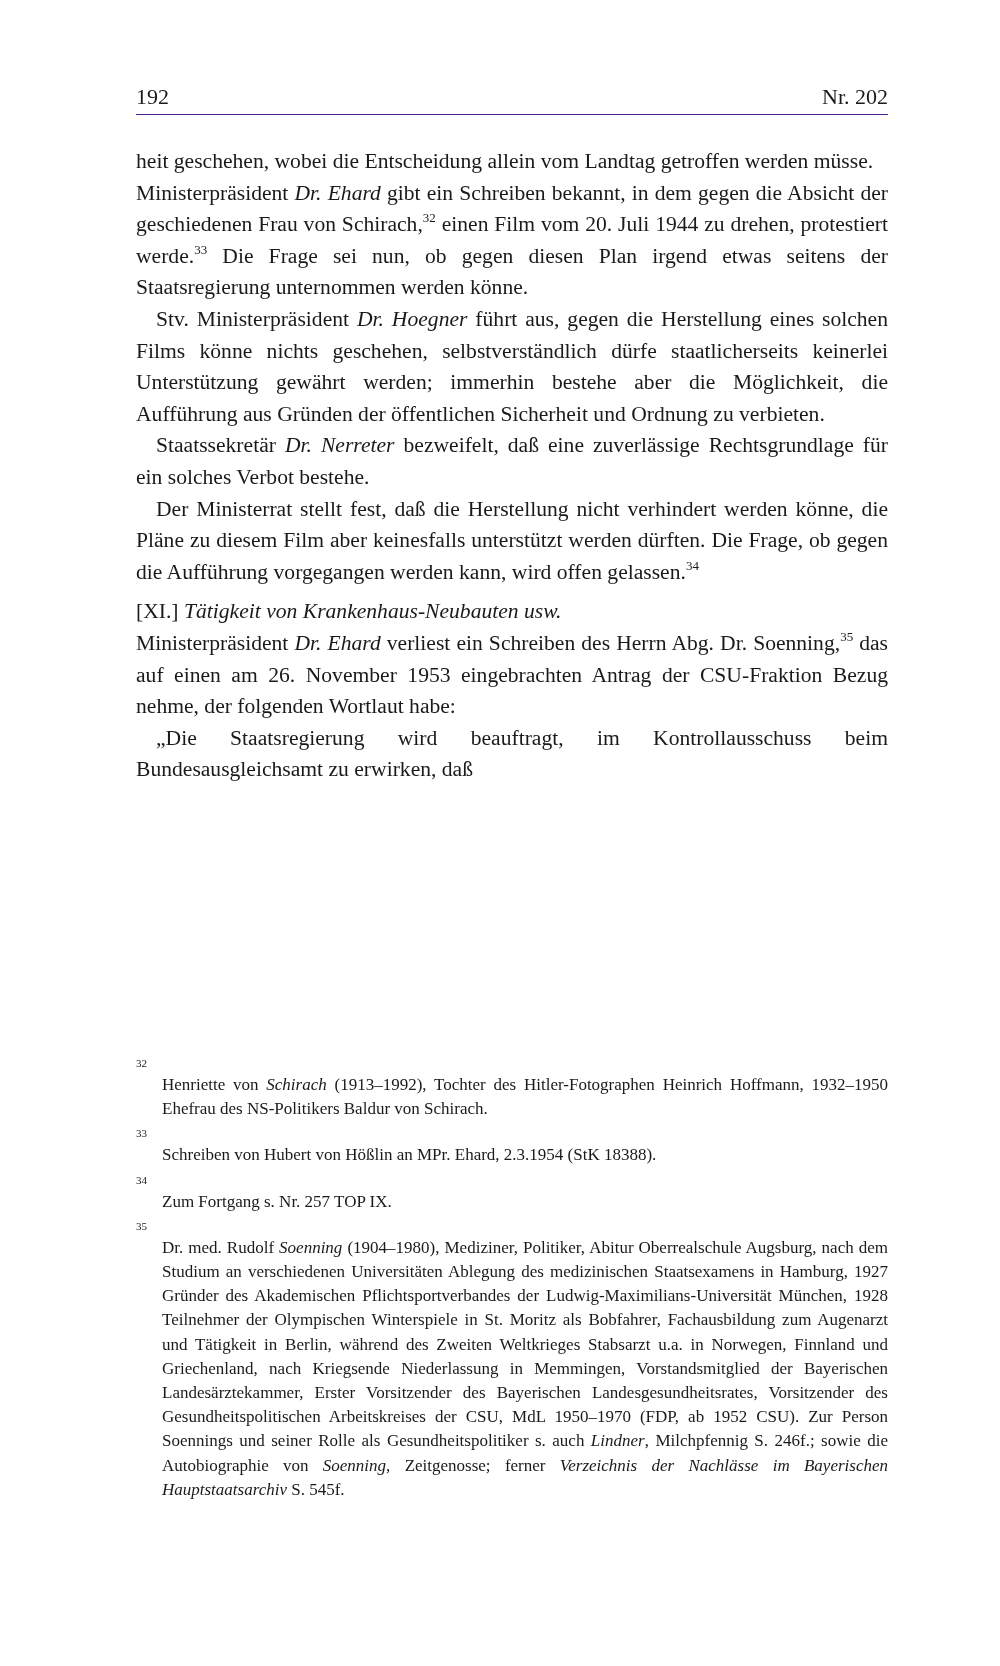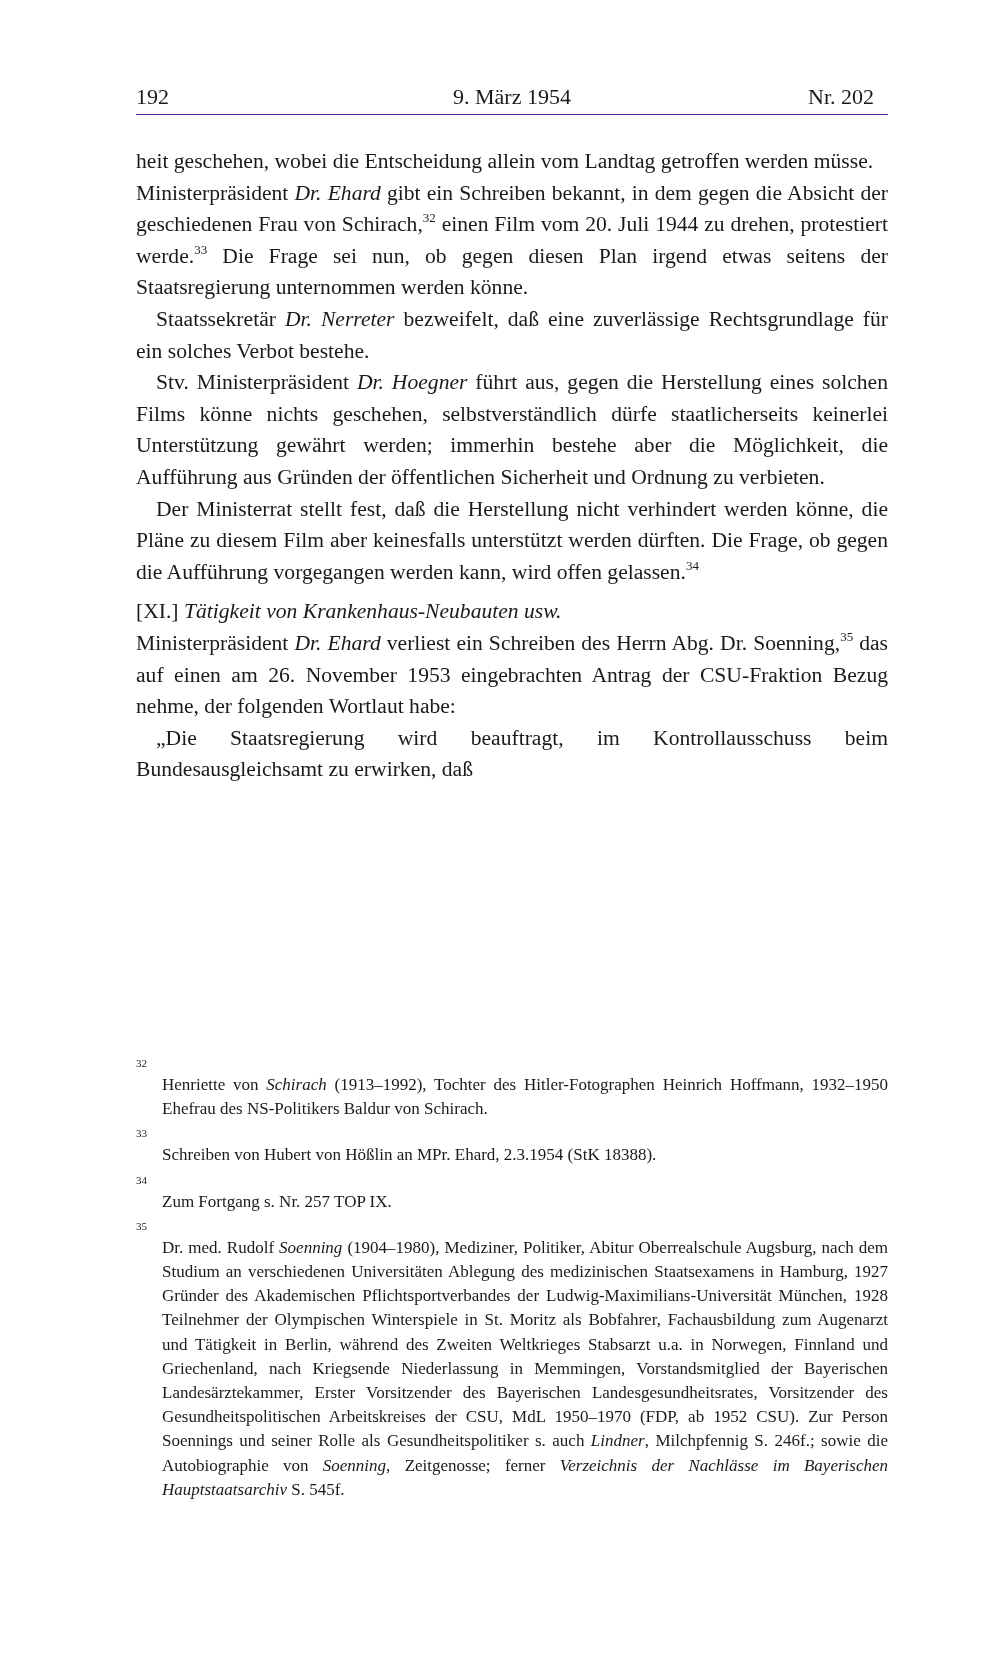--- a/index.html
+++ b/index.html
@@ -3,52 +3,51 @@
 <meta charset="utf-8">
 <style>
   html, body { margin: 0; padding: 0; background: #ffffff; }
   body { width: 1000px; height: 1666px; position: relative; overflow: hidden;
          font-family: "Liberation Serif", "DejaVu Serif", serif; color: #1a1a1a; }
   .header { position: absolute; left: 136px; top: 84px; width: 752px; height: 30px;
             border-bottom: 1px solid #4c1d95; font-size: 22px; }
   .header span { position: absolute; top: 0; }
   .h-left { left: 0; }
   .h-center { left: 0; right: 0; text-align: center; }
-  .h-right { right: 14px; margin-left: 40px; }
+  .h-right { right: 0; margin-left: 40px; }
   .body { position: absolute; left: 136px; top: 146px; width: 752px;
           font-size: 21.6px; line-height: 31.6px; text-align: justify; }
   .body p { margin: 0; }
   .body p.indent { text-indent: 20px; }
   .body .section { margin-top: 8px; }
   sup { font-size: 13px; line-height: 0; vertical-align: 9px; }
   .notes { position: absolute; left: 136px; top: 1053px; width: 752px;
            font-size: 17px; line-height: 24.2px; text-align: justify; }
   .note { display: flex; margin-bottom: 2px; }
   .note .num { width: 26px; flex: 0 0 26px; font-size: 11px; vertical-align: top; line-height: 16px; padding-top: 2px; }
   .note .txt { flex: 1; margin-top: 20px; }
   em { font-style: italic; }
 </style>
 </head>
 <body>
 
 <div class="header">
   <span class="h-left">192</span>
-  <span class="h-center">9. März 1954</span>
   <span class="h-right">Nr. 202</span>
 </div>
 
 <div class="body">
   <p>heit geschehen, wobei die Entscheidung allein vom Landtag getroffen werden müsse.</p>
 
 
   <p><span>Ministerpräsident </span><em>Dr. Ehard</em><span> gibt ein Schreiben bekannt, in dem gegen die Absicht der geschiedenen Frau von Schirach,</span><sup>32</sup><span> einen Film vom 20. Juli 1944 zu drehen, protestiert werde.</span><sup>33</sup><span> Die Frage sei nun, ob gegen diesen Plan irgend etwas seitens der Staatsregierung unternommen werden könne.</span></p>
 
+  <p class="indent"><span>Stv. Ministerpräsident </span><em>Dr. Hoegner</em><span> führt aus, gegen die Herstellung eines solchen Films könne nichts geschehen, selbstverständlich dürfe staatlicherseits keinerlei Unterstützung gewährt werden; immerhin bestehe aber die Möglichkeit, die Aufführung aus Gründen der öffentlichen Sicherheit und Ordnung zu verbieten.</span></p>
+
   <p class="indent"><span>Staatssekretär </span><em>Dr. Nerreter</em><span> bezweifelt, daß eine zuverlässige Rechtsgrundlage für ein solches Verbot bestehe.</span></p>
-
-  <p class="indent"><span>Stv. Ministerpräsident </span><em>Dr. Hoegner</em><span> führt aus, gegen die Herstellung eines solchen Films könne nichts geschehen, selbstverständlich dürfe staatlicherseits keinerlei Unterstützung gewährt werden; immerhin bestehe aber die Möglichkeit, die Aufführung aus Gründen der öffentlichen Sicherheit und Ordnung zu verbieten.</span></p>
 
   <p class="indent"><span>Der Ministerrat stellt fest, daß die Herstellung nicht verhindert werden könne, die Pläne zu diesem Film aber keinesfalls unterstützt werden dürften. Die Frage, ob gegen die Aufführung vorgegangen werden kann, wird offen gelassen.</span><sup>34</sup></p>
 
   <p class="section"><span>[XI.]</span> <em>Tätigkeit von Krankenhaus-Neubauten usw.</em></p>
 
   <p><span>Ministerpräsident </span><em>Dr. Ehard</em><span> verliest ein Schreiben des Herrn Abg. Dr. Soenning,</span><sup>35</sup><span> das auf einen am 26. November 1953 eingebrachten Antrag der CSU-Fraktion Bezug nehme, der folgenden Wortlaut habe:</span></p>
 
   <p class="indent">„Die Staatsregierung wird beauftragt, im Kontrollausschuss beim Bundesausgleichsamt zu erwirken, daß</p>
 </div>
 

